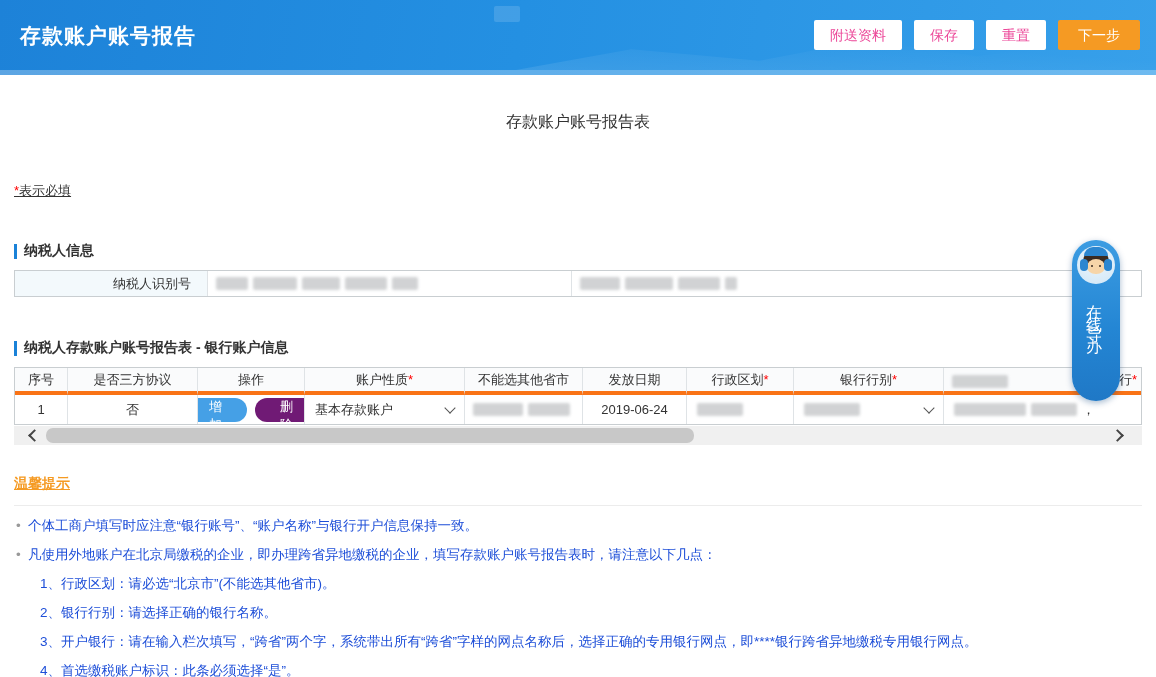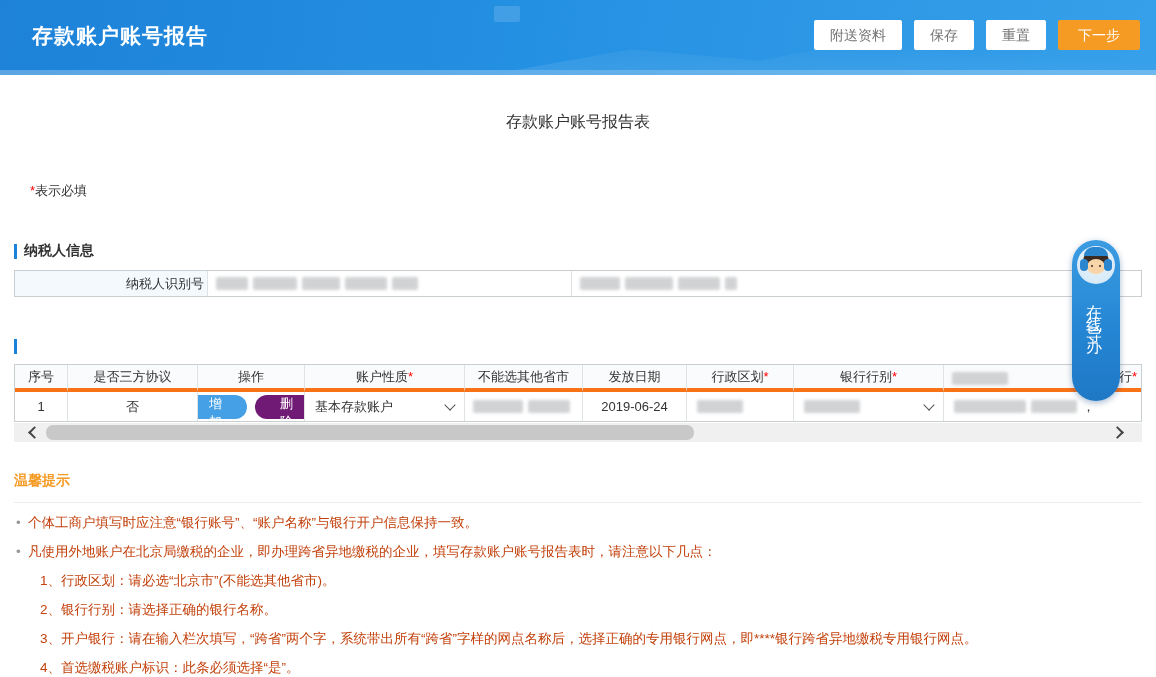--- a/index.html
+++ b/index.html
@@ -9,41 +9,41 @@
   
   .banner { position:relative; width:100%; height:75px;
     background:linear-gradient(100deg,#1d82d8 0%,#2490e2 45%,#37a0ea 100%); overflow:hidden; }
   .banner::after { content:""; position:absolute; left:0; bottom:0; width:100%; height:5px;
     background:rgba(255,255,255,.28); }
   .banner .ridge { position:absolute; right:0; bottom:5px; width:640px; height:46px;
     background:linear-gradient(to top right, rgba(255,255,255,.10), rgba(255,255,255,0) 60%);
     clip-path:polygon(0 100%,18% 55%,38% 80%,55% 35%,72% 70%,88% 40%,100% 62%,100% 100%); }
   .banner .tower { position:absolute; left:494px; top:6px; width:26px; height:16px;
     background:rgba(255,255,255,.14); border-radius:2px; }
-  .banner-title { position:absolute; left:32px; top:22px; font-size:21px; font-weight:bold;
+  .banner-title { position:absolute; left:20px; top:22px; font-size:21px; font-weight:bold;
     color:#fff; letter-spacing:1px; }
   .banner-btns { position:absolute; right:16px; top:20px; display:flex; gap:12px; }
   .bbtn { height:30px; padding:0 16px; font-size:14px; line-height:30px; text-align:center;
     border:none; border-radius:2px; cursor:pointer; font-family:inherit; }
-  .bbtn.secondary { background:#fff; color:#737373; }
+  .bbtn.secondary { background:#fff; color:#ec4899; }
   .bbtn.primary { background:#f59a23; color:#fff; padding:0 20px; }
 
   
   .page-title { margin-top:37px; text-align:center; font-size:16px; font-weight:500; color:#333; }
-  .required-note { margin:49px 30px 0; font-size:13px; color:#333; }
+  .required-note { margin:49px 14px 0; font-size:13px; color:#333;text-decoration:underline; }
   .star { color:#f00; }
 
   .sec-h { display:flex; align-items:center; margin:42px 14px 10px; font-size:14px; font-weight:bold; color:#333; }
   .sec-h .bar { width:3px; height:15px; background:#1a82d8; margin-right:7px; }
 
   
   .info-row { margin:0 14px; display:grid; grid-template-columns:193px 364px 212px 1fr;
     border:1px solid #c9ced1; height:27px; font-size:13px; }
   .info-cell { display:flex; align-items:center; height:100%; }
-  .info-label { background:#f3f9fc; justify-content:flex-end; padding-right:3px; border-right:1px solid #dfe3e6; }
+  .info-label { background:#f3f9fc; justify-content:flex-end; padding-right:16px; border-right:1px solid #dfe3e6; }
   .info-value { background:#fff; padding-left:8px; }
   .info-value.mid { border-right:1px solid #dfe3e6; }
 
   
   .rd { display:inline-block; height:13px; border-radius:2px; background:#c6c8ca;
     filter:blur(1.6px); opacity:.8; vertical-align:middle; margin-right:5px; }
 
   
   .bank-table { margin:0 14px; border:1px solid #c9ced1; font-size:13px; }
   .t-row { display:grid; grid-template-columns:53px 130px 107px 160px 118px 104px 107px 150px 1fr; }
@@ -69,23 +69,23 @@
   .hscroll { margin:1px 14px 0; height:19px; background:#f0f0f0; position:relative; }
   .hs-arrow { position:absolute; top:5px; width:9px; height:9px; border-left:2.5px solid #444;
     border-bottom:2.5px solid #444; cursor:pointer; }
   .hs-left { left:16px; transform:rotate(45deg); }
   .hs-right { right:20px; transform:rotate(225deg); }
   .hs-thumb { position:absolute; left:32px; top:2px; width:648px; height:15px; background:#c8c8c8;
     border-radius:7px; cursor:pointer; }
 
   
   .tips { margin:30px 14px 0; }
-  .tips-title { color:#f59a23; font-size:14px; font-weight:bold; }
+  .tips-title { color:#f59a23; font-size:14px; font-weight:bold;text-decoration:underline; }
   .tips hr { border:none; border-top:1px solid #ececec; margin:12px 0 10px; }
-  .tip-line { font-size:13.5px; color:#c2410c; line-height:20px; margin-top:9px; }
+  .tip-line { font-size:13.5px; color:#1d4ed8; line-height:20px; margin-top:9px; }
   .tip-bullet { padding-left:14px; position:relative; }
   .tip-bullet::before { content:"•"; position:absolute; left:2px; color:#999; }
   .tip-num { text-indent:26px; }
 
   
   .fwidget { position:absolute; left:1072px; top:240px; width:48px; height:161px;
     background:linear-gradient(180deg,#3c9ce2 0%,#2486d4 55%,#1f78c6 100%);
     border-radius:24px; box-shadow:0 2px 6px rgba(0,60,120,.35); cursor:pointer; z-index:9; }
   .fw-avatar { width:38px; height:38px; border-radius:50%; margin:6px auto 0;
     background:radial-gradient(circle at 50% 35%, #eef6fc, #cfe6f6); position:relative; overflow:hidden; }
@@ -141,20 +141,21 @@
   <div class="info-cell info-value">
     <span class="rd" style="width:40px"></span>
     <span class="rd" style="width:48px"></span>
     <span class="rd" style="width:42px"></span>
     <span class="rd" style="width:12px"></span>
   </div>
 </div>
 
 <div class="sec-h">
   <span class="bar"></span>
+  <span>纳税人存款账户账号报告表 - 银行账户信息</span>
 </div>
 
 <div class="bank-table">
   <div class="t-row thead">
     <div class="t-cell">
         <span>序号</span>
       </div>
     <div class="t-cell">
         <span>是否三方协议</span>
       </div>

